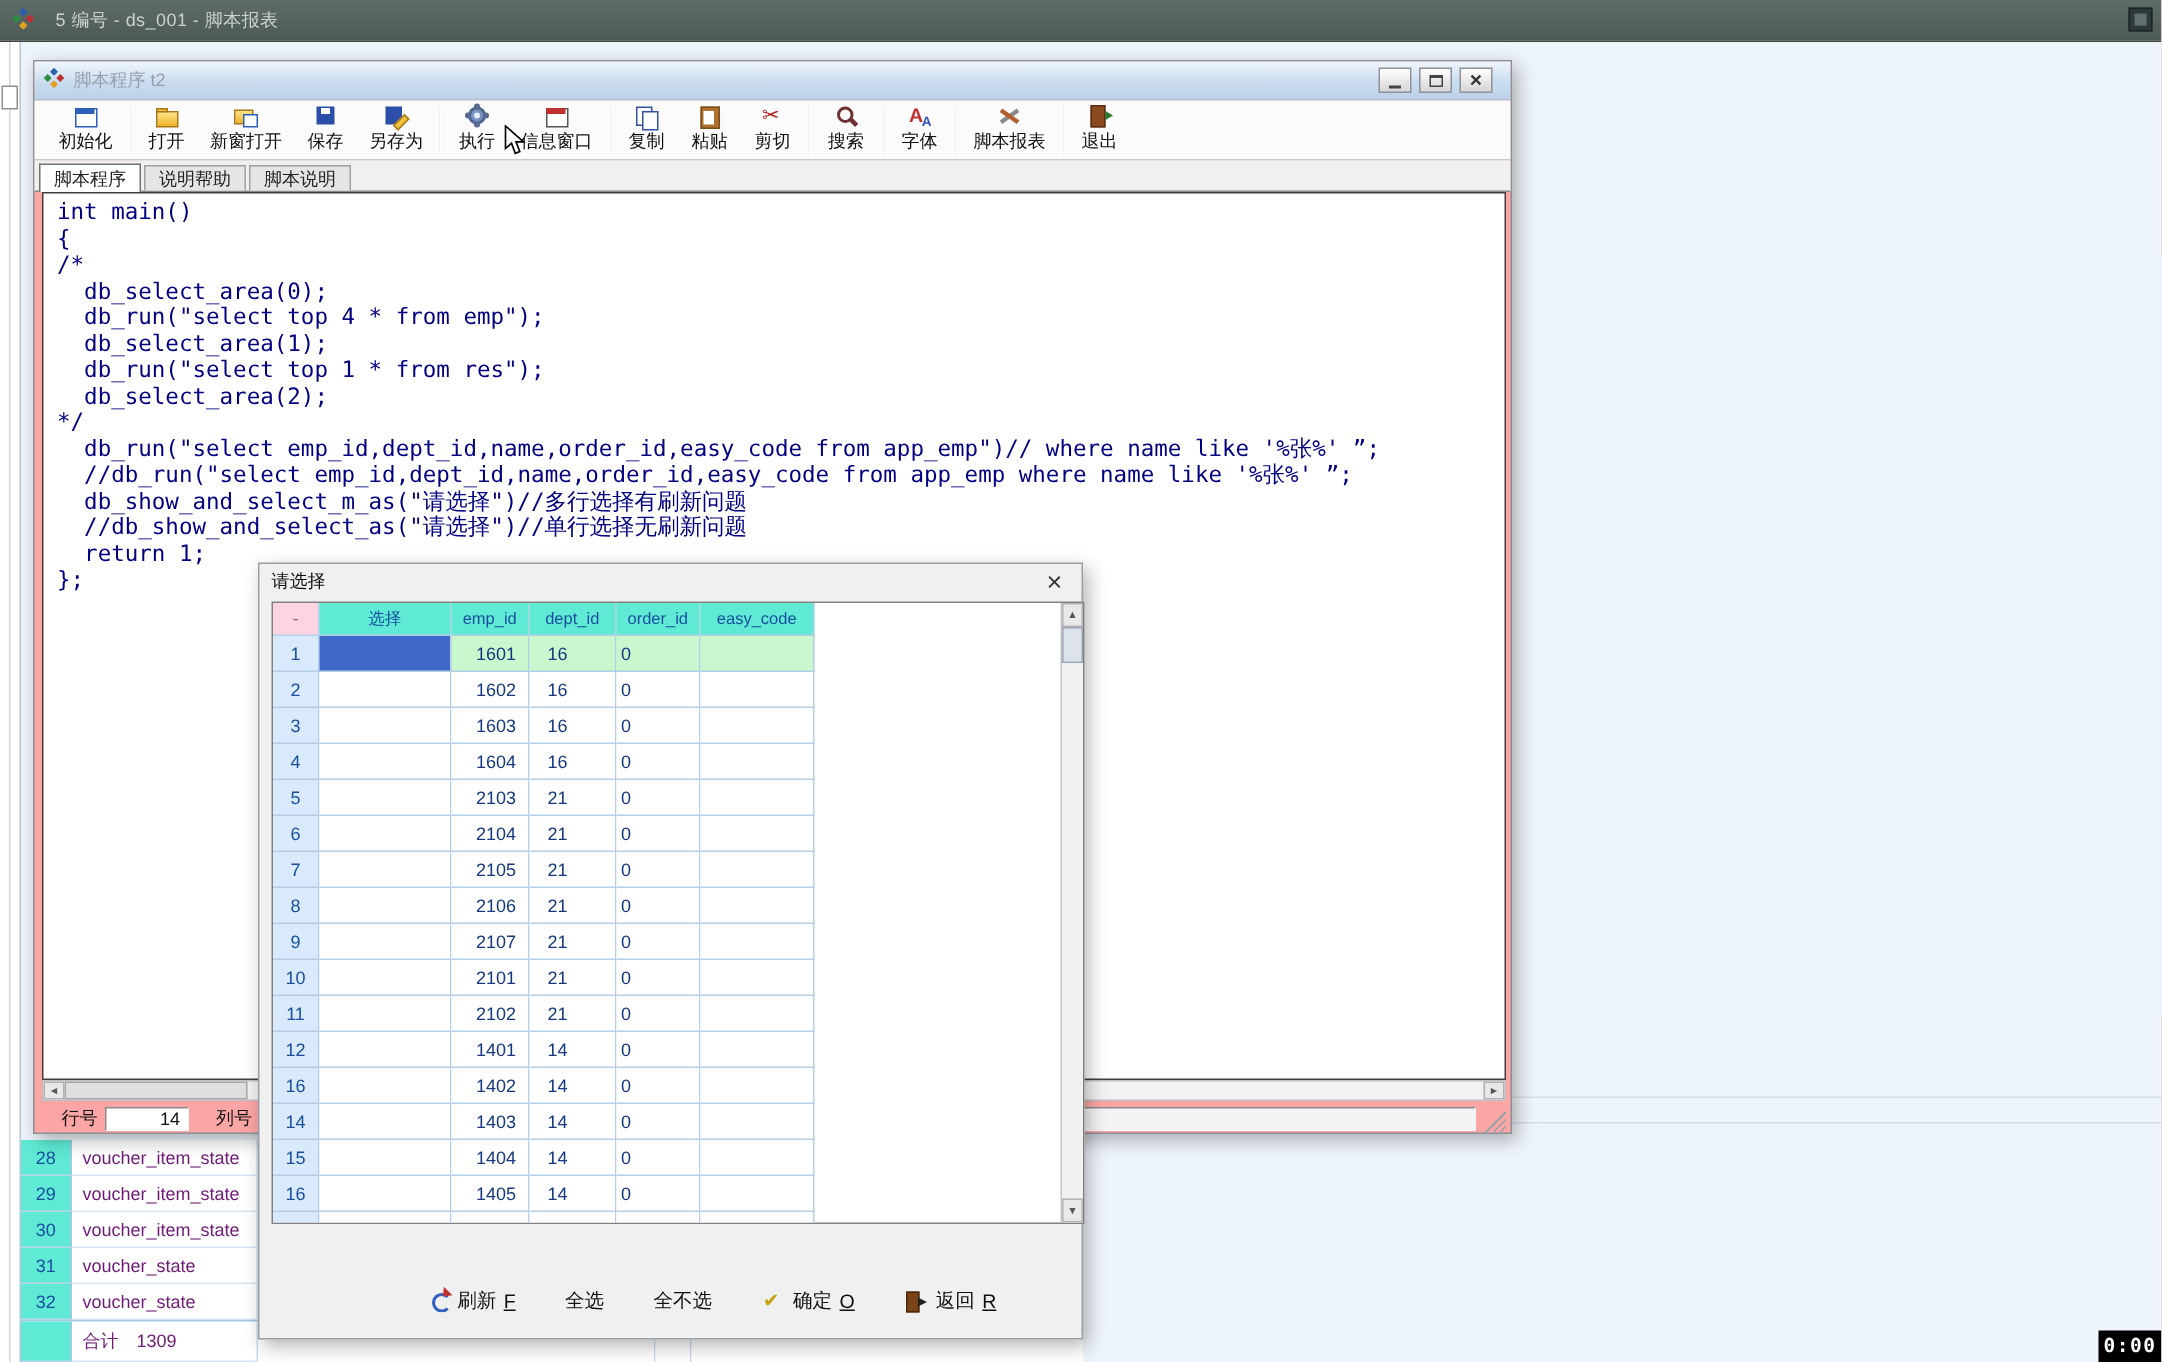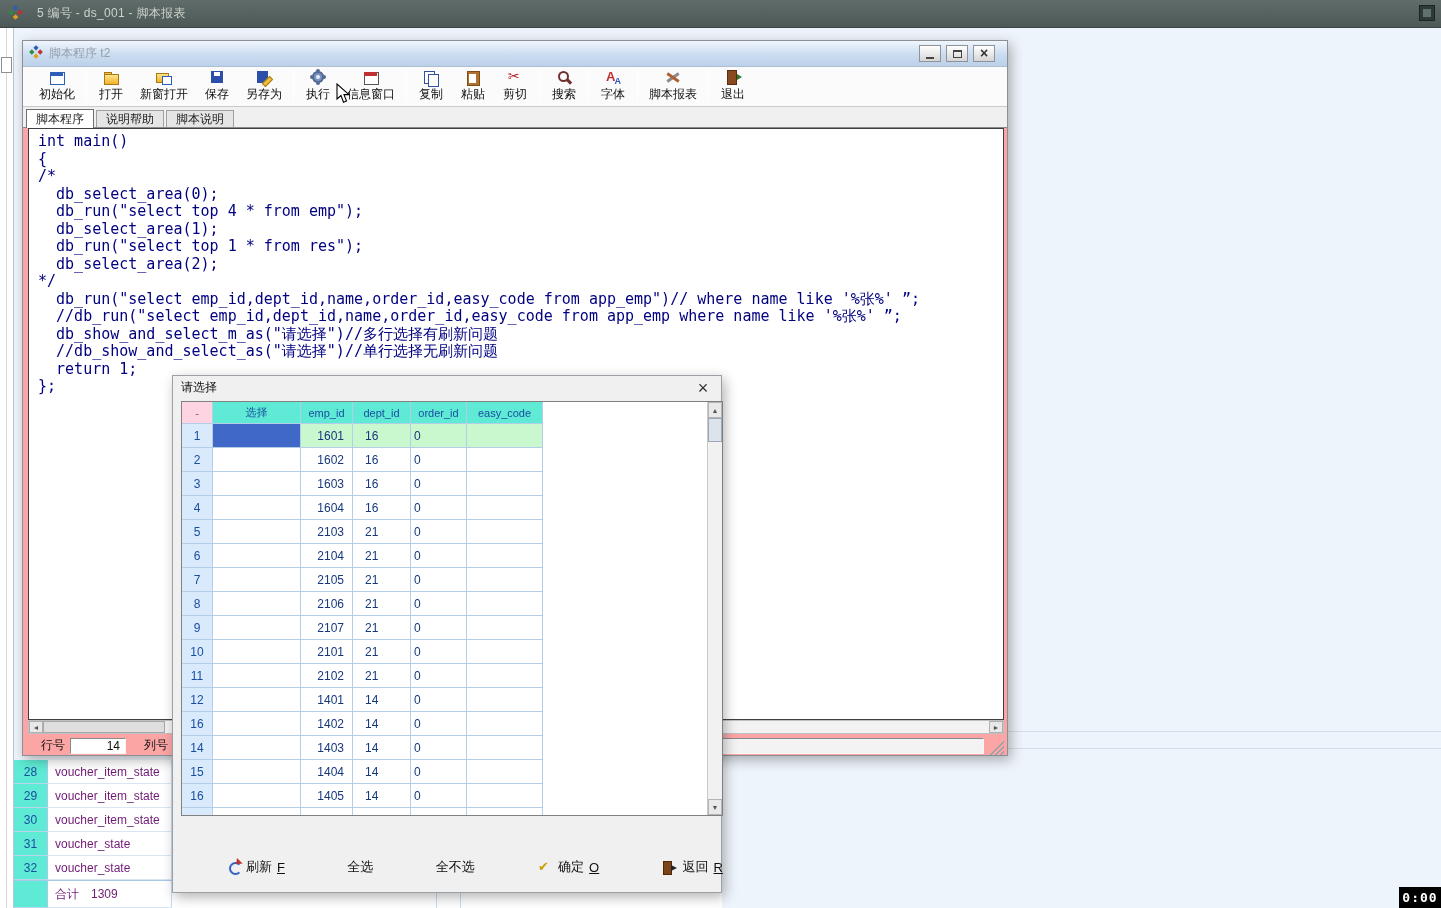--- a/index.html
+++ b/index.html
@@ -146,21 +146,21 @@
 
   .vscroll{position:absolute;right:0;top:0;bottom:0;width:15px;background:#f1f1f1;border-left:1px solid #c8c8c8;}
   .vs-arrow{position:absolute;left:0;width:14px;height:16px;background:#e9e9e9;border:1px solid #b4b4b4;
     display:flex;align-items:center;justify-content:center;}
   .vs-up{top:0;} .vs-down{bottom:0;}
   .vs-up::before{content:'▲';font-size:7px;color:#555;}
   .vs-down::before{content:'▼';font-size:7px;color:#555;}
   .vs-thumb{position:absolute;left:0;top:16px;width:14px;height:24px;background:#dde3ea;border:1px solid #9aa8b8;}
 
   .dialog-button-bar{position:absolute;left:0;top:478px;width:550px;height:26px;display:flex;align-items:center;
-    justify-content:space-between;gap:33px;padding-left:55px;}
+    justify-content:center;gap:33px;padding-left:55px;}
   .dlg-btn{display:flex;align-items:center;gap:5px;font-size:13px;color:#101010;white-space:nowrap;}
   .key{text-decoration:underline;}
 
   
   .clock{position:absolute;right:0;bottom:0;width:42px;height:21px;background:#000;color:#fff;
     font-family:"DejaVu Sans Mono","Liberation Mono",monospace;font-weight:bold;font-size:13px;
     display:flex;align-items:center;justify-content:center;letter-spacing:1px;z-index:90;}
   .cursor{position:absolute;left:336px;top:83px;z-index:99;}
 </style>
 </head>

